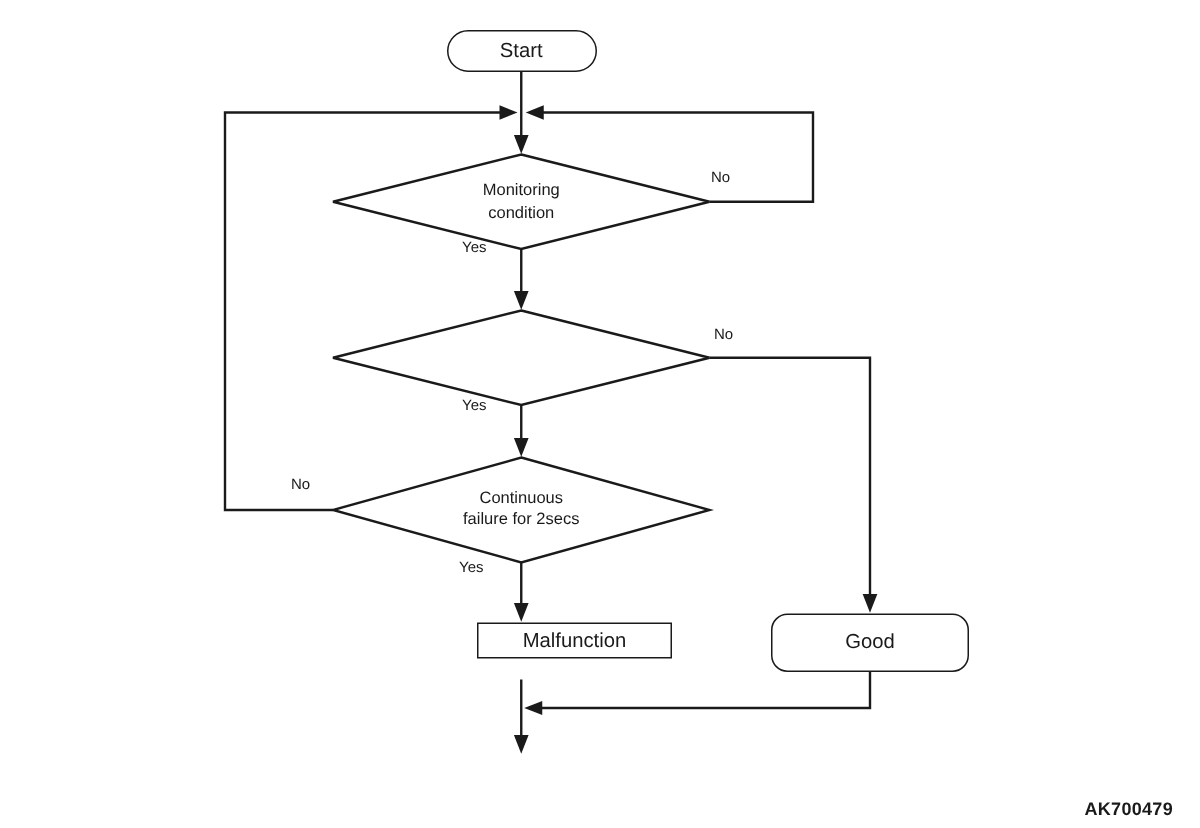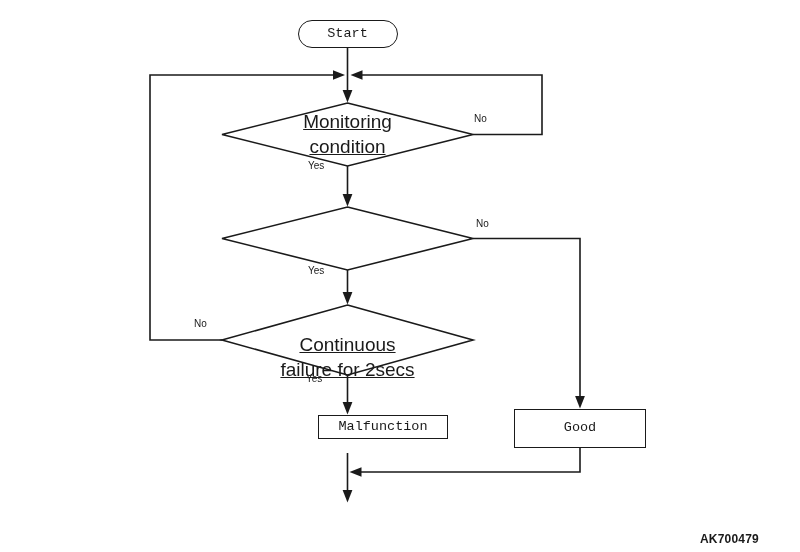--- a/index.html
+++ b/index.html
@@ -25,47 +25,45 @@
     position: absolute;
     box-sizing: border-box;
     display: flex;
     align-items: center;
     justify-content: center;
     background: #ffffff;
     border: 1.6px solid #1a1a1a;
     font-size: 13.5px;
     line-height: 1.25;
     text-align: center;
-    font-family: Liberation Mono, monospace;
   }
   .terminator { border-radius: 15px; }
   .process { border-radius: 0; }
   .diamond-label {
     position: absolute;
     display: flex;
     align-items: center;
     justify-content: center;
     text-align: center;
-    font-size: 19px;
+    font-size: 11px;
     line-height: 1.3;
     white-space: pre-line;
     pointer-events: none;
-    text-decoration: underline;
   }
   .edge-label {
     position: absolute;
     font-size: 10px;
     line-height: 1;
   }
   .figure-id {
     position: absolute;
     left: 700px;
     top: 532px;
     width: 82px;
-    text-align: left;
+    text-align: right;
     font-size: 12px;
     font-weight: bold;
     letter-spacing: 0.2px;
   }
 </style>
 </head>
 <body>
 
 <div class="stage">
 
@@ -111,30 +109,30 @@
   </svg>
 
   <div class="node terminator" style="left:297.5px; top:20px; width:100px; height:28px;">
     <span>Start</span>
   </div>
 
   <div class="node process" style="left:282px; top:415px; width:130px; height:24px;margin-left:36px;">
     <span>Malfunction</span>
   </div>
 
-  <div class="node process" style="left:514px; top:409px; width:132px; height:39px;">
+  <div class="node process" style="left:514px; top:409px; width:132px; height:39px;border-radius:11px;">
     <span>Good</span>
   </div>
 
 
   <div class="diamond-label" style="left:267.5px; top:108px; width:160px; height:53px;">Monitoring
 condition</div>
 
 
-  <div class="diamond-label" style="left:267.5px; top:331px; width:160px; height:54px;">Continuous
+  <div class="diamond-label" style="left:267.5px; top:312px; width:160px; height:54px;">Continuous
 failure for 2secs</div>
 
   <div class="edge-label" style="left:474px; top:114px;">No</div>
   <div class="edge-label" style="left:308px; top:161px;">Yes</div>
 
   <div class="edge-label" style="left:476px; top:219px;">No</div>
   <div class="edge-label" style="left:308px; top:266px;">Yes</div>
 
   <div class="edge-label" style="left:194px; top:319px;">No</div>
   <div class="edge-label" style="left:306px; top:374px;">Yes</div>

